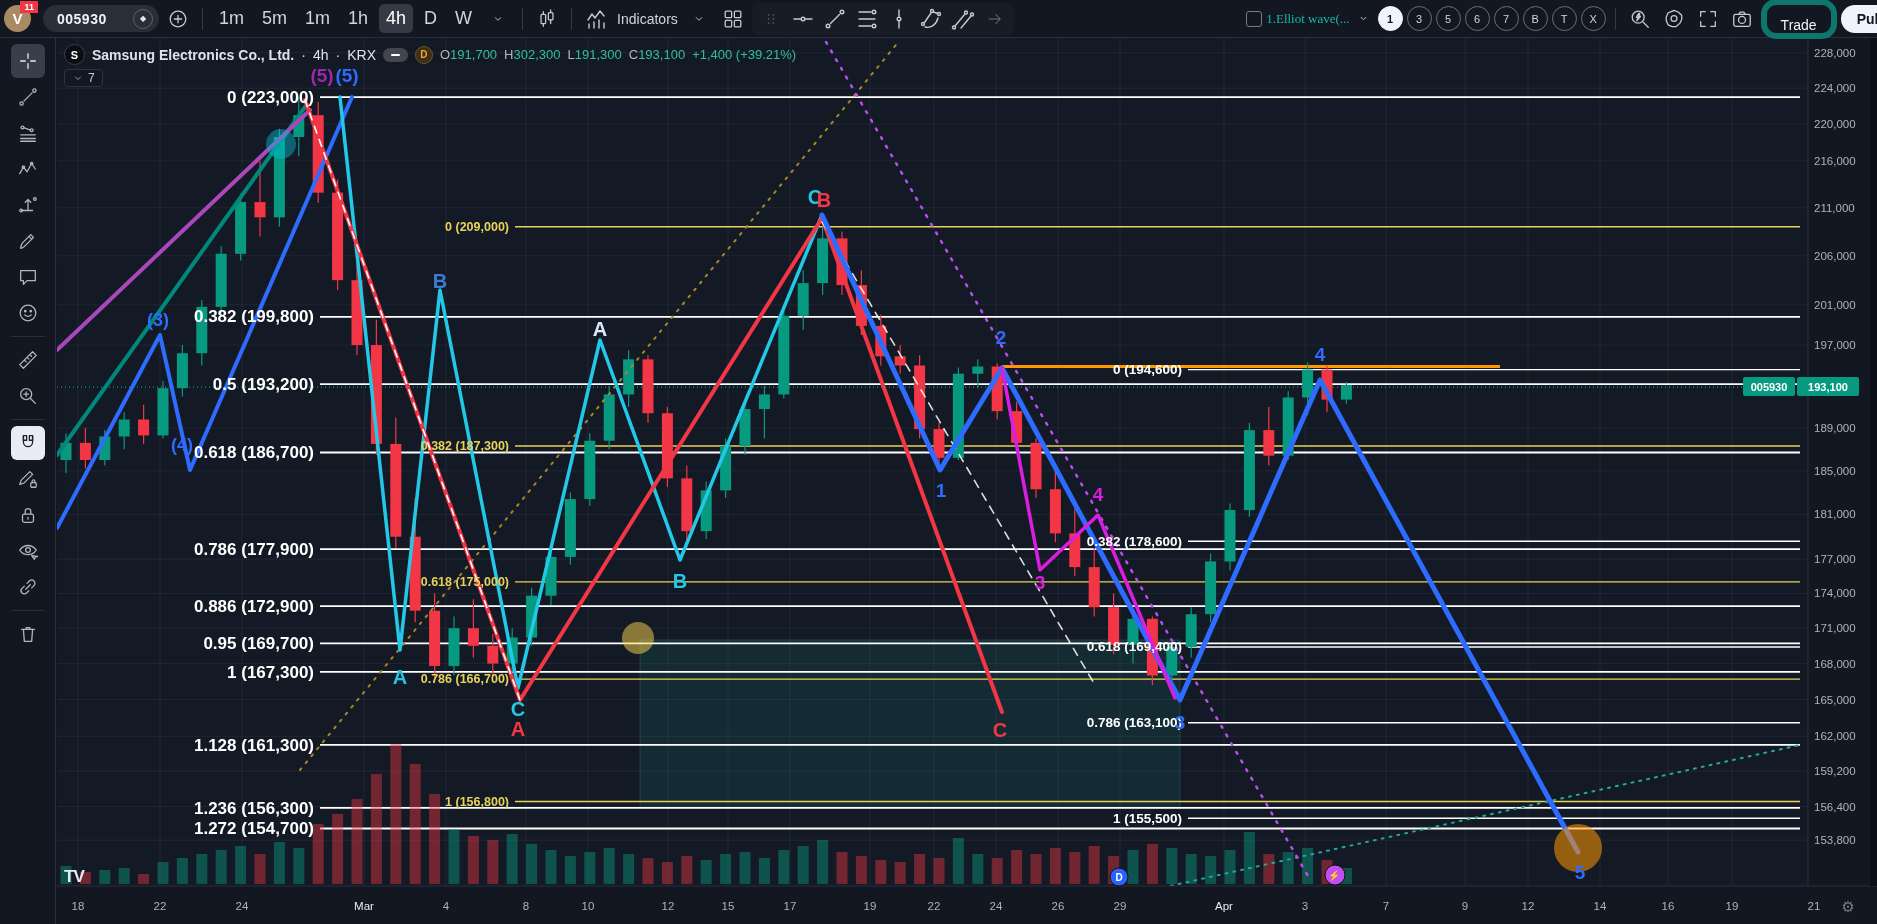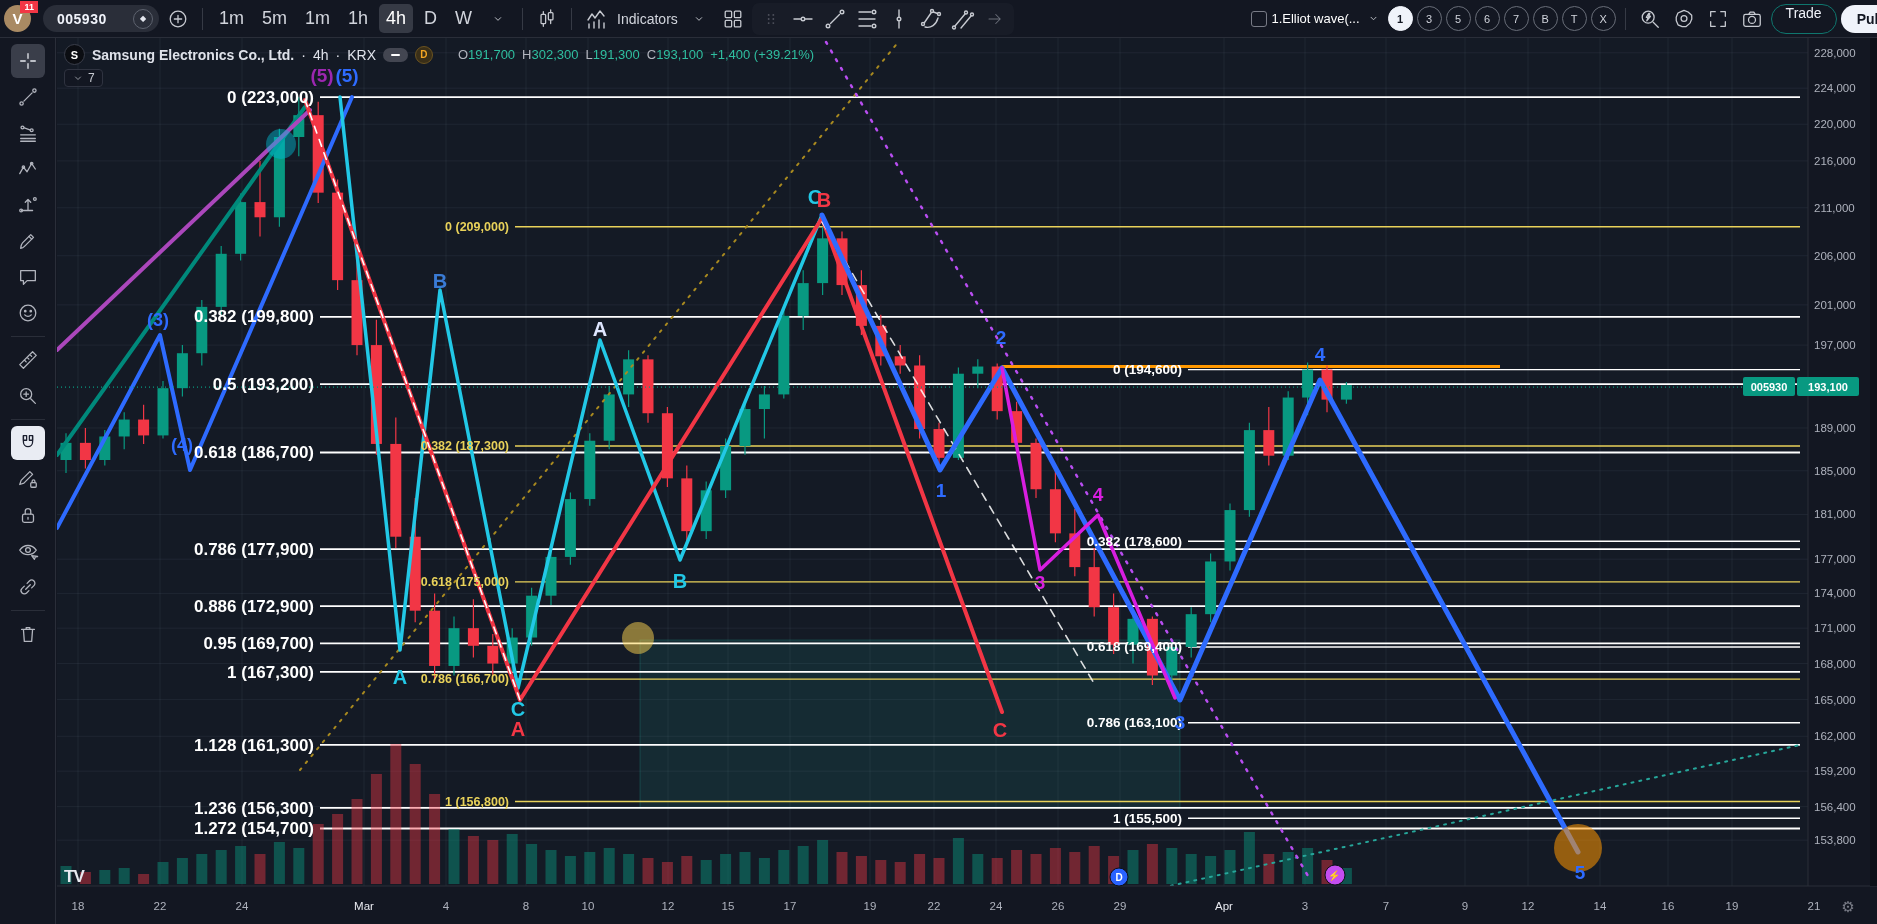--- a/index.html
+++ b/index.html
@@ -13,40 +13,40 @@
   .diamond-badge{width:18px;height:18px;border:1px solid #5d626e;border-radius:50%;display:flex;align-items:center;justify-content:center;font-size:8px;color:#e3e6ee;}
   .tb-sep{width:1px;height:22px;background:#363a45;margin:0 5px;flex:0 0 auto;}
   .tf{font-size:18px;color:#d1d4dc;padding:4px 7px;border-radius:5px;cursor:pointer;}
   .tf.active{background:#363a45;color:#fff;}
   .icbtn{width:30px;height:30px;display:flex;align-items:center;justify-content:center;color:#c7cad1;border-radius:5px;flex:0 0 auto;}
   .ic{fill:none;stroke:currentColor;stroke-width:1.4;stroke-linecap:round;stroke-linejoin:round;}
   .ind-label{font-size:14px;color:#d1d4dc;margin:0 2px 0 2px;text-align:center;}
   .toolgroup{display:flex;align-items:center;gap:2px;background:#181c27;border-radius:7px;padding:1px 4px;}
   .spacer{flex:1 1 auto;}
   .chk{width:14px;height:14px;border:1.5px solid #787b86;border-radius:3px;flex:0 0 auto;}
-  .wavelabel{font-size:13px;color:#ffffff;white-space:nowrap;}
+  .wavelabel{font-size:13px;color:#14b8a6;white-space:nowrap;font-family:Liberation Serif, serif;}
   .circ{width:23px;height:23px;border:1px solid #686d78;border-radius:50%;display:flex;align-items:center;justify-content:center;font-size:11px;color:#d1d4dc;flex:0 0 auto;}
   .circ.active{background:#f0f3fa;color:#131722;border-color:#f0f3fa;font-weight:bold;}
-  .trade-btn{border:1px solid #0f766e;border-radius:15px;height:28px;padding:0 14px;display:flex;align-items:flex-start;color:#f0f3fa;font-size:14px;background:#131722;flex:0 0 auto;}
+  .trade-btn{border:6px solid #0f766e;border-radius:15px;height:28px;padding:0 14px;display:flex;align-items:flex-end;color:#f0f3fa;font-size:14px;background:#131722;flex:0 0 auto;}
   .pub-btn{background:#f0f3fa;color:#131722;border-radius:15px;height:28px;padding:0 16px;display:flex;align-items:center;font-size:14px;font-weight:bold;margin-right:-26px;flex:0 0 auto;}
   
   .leftbar{position:absolute;top:38px;left:0;width:56px;bottom:0;background:#131722;border-right:1px solid #2a2e39;display:flex;flex-direction:column;align-items:center;padding-top:6px;gap:2px;box-sizing:border-box;z-index:25;}
   .lb-btn{width:34px;height:34px;border-radius:6px;display:flex;align-items:center;justify-content:center;color:#b2b5be;}
   .lb-btn.sel{background:#3a3e4a;color:#e8eaf0;}
   .lb-btn.mag{background:#e9ecf3;color:#1c2030;}
   .lb-sep{width:34px;height:1px;background:#2a2e39;margin:4px 0;}
   
   .chead{position:absolute;left:64px;top:44px;display:flex;align-items:center;gap:7px;z-index:20;font-size:14px;}
   .slogo{width:19px;height:19px;border-radius:50%;background:#0b0d12;border:1px solid #3a3e4a;color:#fff;font-size:11px;font-weight:bold;display:flex;align-items:center;justify-content:center;}
   .ctitle{color:#dfe2ea;font-weight:700;}
   .cmeta{color:#dfe2ea;}
   .minuspill{width:25px;height:14px;border-radius:8px;background:#434651;display:flex;align-items:center;justify-content:center;}
   .minuspill i{display:block;width:9px;height:2px;background:#fff;border-radius:1px;}
   .dcirc{width:16px;height:16px;border-radius:50%;background:#3a2f18;border:1px solid #6b5320;color:#f5a623;font-size:10px;font-weight:bold;display:flex;align-items:center;justify-content:center;}
-  .ohlc{display:flex;gap:7px;font-size:13px;margin-left:18px;}
+  .ohlc{display:flex;gap:7px;font-size:13px;margin-left:0;}
   .ohlc .k{color:#b2b5be;}
   .ohlc .v{color:#2fbfa0;}
   .collpill{position:absolute;left:64px;top:69px;z-index:20;display:flex;align-items:center;gap:4px;border:1px solid #2f3340;border-radius:4px;background:rgba(19,23,34,.75);color:#c7cad1;font-size:12px;padding:1px 7px;}
   #chart-svg{position:absolute;left:57px;top:38px;z-index:1;display:block;}
 </style>
 </head>
 <body>
 
 <div id="app">
 

